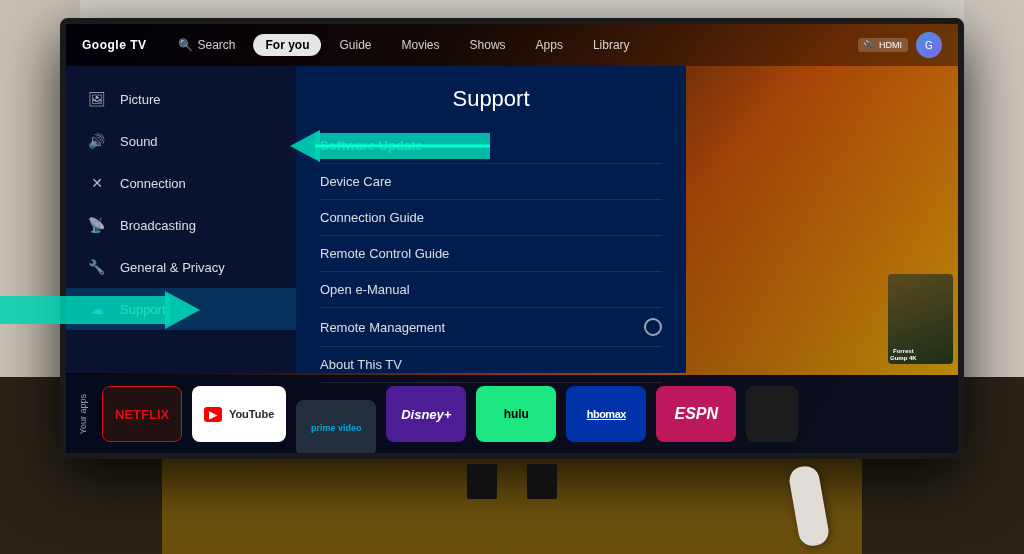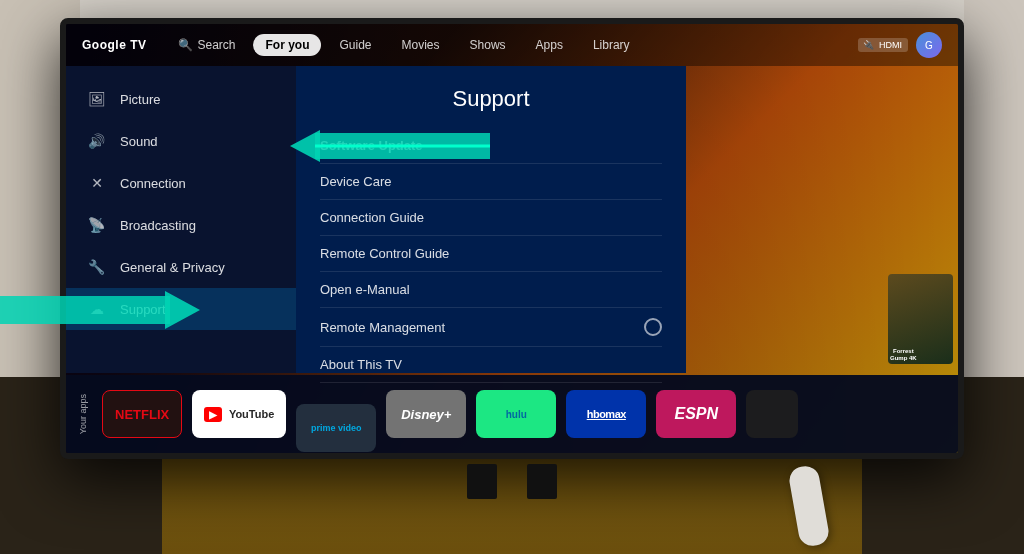--- a/index.html
+++ b/index.html
@@ -298,21 +298,21 @@
 
     .your-apps-label {
       color: rgba(255,255,255,0.6);
       font-size: 9px;
       writing-mode: vertical-lr;
       transform: rotate(180deg);
       margin-right: 4px;
     }
 
     .app-icon {
-      height: 48px;
+      height: 56px;
       border-radius: 8px;
       display: flex;
       align-items: center;
       justify-content: center;
       font-weight: 800;
       font-size: 14px;
       flex-shrink: 0;
       padding: 0 12px;
       min-width: 80px;
     }
@@ -330,21 +330,21 @@
       gap: 4px;
     }
 
     .app-prime {
       background: #232F3E;
       color: #00A8E0;
       font-size: 10px;
     }
 
     .app-disney {
-      background: #737373;
+      background: #4c1d95;
       color: #fff;
     }
 
     .app-hulu {
       background: #1CE783;
       color: #fff;
     }
 
     .app-hbo {
       background: #0033AA;
@@ -547,21 +547,21 @@
         <div class="app-icon app-youtube" style="background:#fff;color:#282828;font-size:11px;">
           <span style="background:#FF0000;color:#fff;padding:2px 5px;border-radius:3px;margin-right:3px;font-size:10px;">▶</span>
           <span>YouTube</span>
         </div>
         <div class="app-icon app-prime" style="font-size:9px;flex-direction:column;gap:1px;margin-top:28px;">
           <span>prime video</span>
         </div>
         <div class="app-icon app-disney" style="font-size:13px;font-style:italic;font-weight:900;">
           <span>Disney+</span>
         </div>
-        <div class="app-icon app-hulu" style="color:#0369a1;font-weight:700;font-size:10px;">
+        <div class="app-icon app-hulu" style="color:#000000;font-weight:700;font-size:12px;">
           <span>hulu</span>
         </div>
         <div class="app-icon app-hbo" style="font-size:11px;font-weight:800;letter-spacing:-0.5px;">
           <span>hbomax</span>
         </div>
         <div class="app-icon app-espn" style="font-style:italic;font-size:16px;font-weight:900;">
           <span>ESPN</span>
         </div>
         <div class="app-icon app-apple" style="min-width:52px;padding:0 8px;">
           <span style="font-size:20px;"></span>

